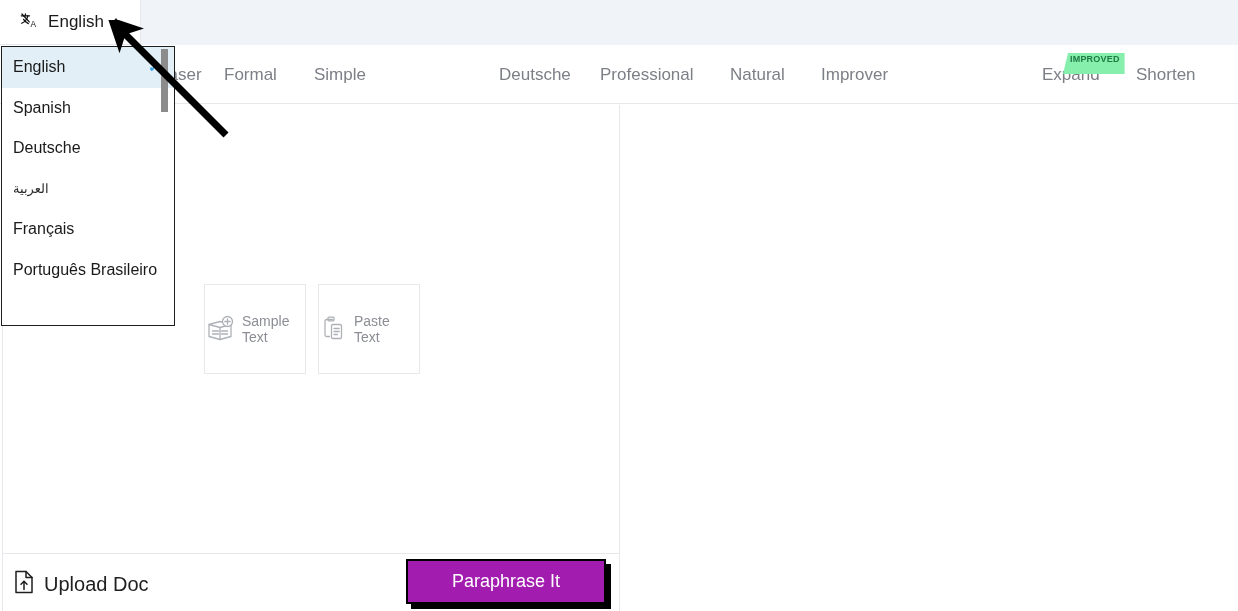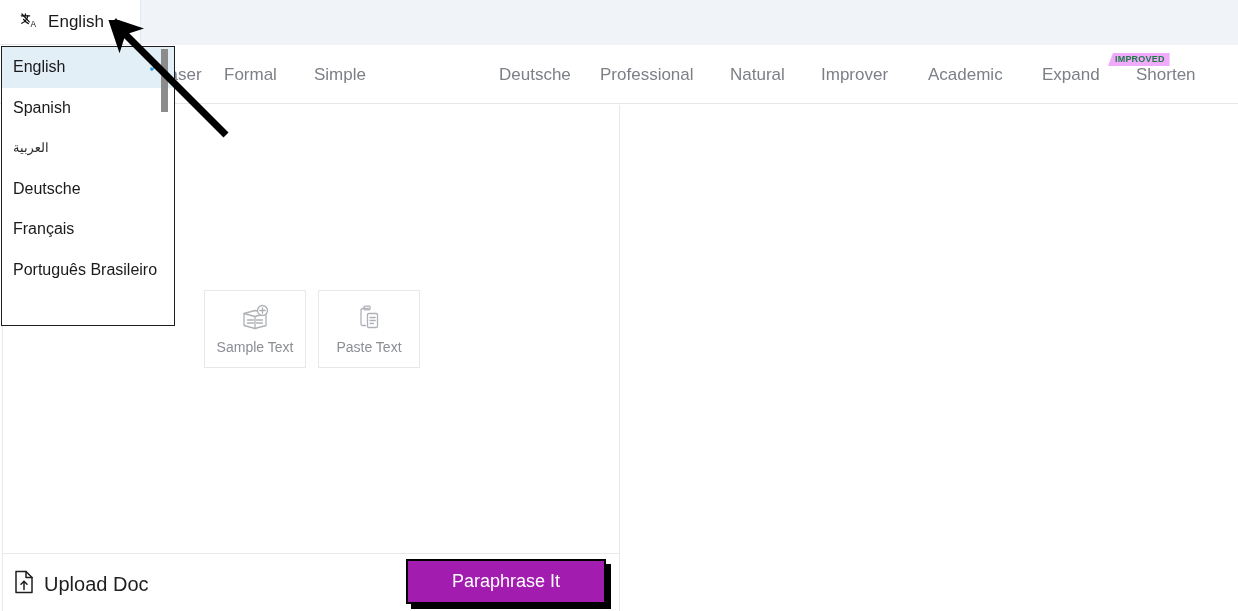--- a/index.html
+++ b/index.html
@@ -128,27 +128,26 @@
     color: #7c7f86;
     cursor: pointer;
     white-space: nowrap;
   }
   .tab.active { color: #7c7f86; }
   .badge {
     position: absolute;
     font-size: 9px;
     font-weight: bold;
     color: #1f7a44;
-    background: #f0abfc;
-    padding: 2px 5px 2px 7px;
+    background: #86efac;
+    padding: 2px 5px 10px 7px;
     line-height: 1;
     letter-spacing: 0.2px;
     top: 8px;
     clip-path: polygon(5px 0, 100% 0, 100% 100%, 0 100%);
-    margin-left: 45px;
   }
 
   
   #workspace {
     position: absolute;
     left: 2px; top: 105px;
     width: 1236px; height: 506px;
     background: #ffffff;
   }
   #left-pane {
@@ -170,25 +169,25 @@
     position: absolute;
     left: 0; top: 0;
     width: 618px; height: 448px;
     display: flex;
     align-items: center;
     justify-content: center;
     gap: 12px;
   }
   .action-card {
     width: 102px;
-    height: 78px;
+    height: 90px;
     border: 1px solid #e6e8eb;
     box-sizing: border-box;
     display: flex;
-    flex-direction: column;
+    flex-direction: row;
     align-items: center;
     justify-content: center;
     gap: 7px;
     cursor: pointer;
     background: #ffffff;
   }
   .action-card .card-label {
     font-size: 14px;
     color: #8b8e94;
   }
@@ -262,43 +261,42 @@
 <div id="lang-dropdown">
   <div id="dropdown-scrollbar"></div>
 
   <div class="lang-option selected">
     <span>English</span>
     <span class="check">✓</span>
   </div>
   <div class="lang-option">
     <span>Spanish</span>
   </div>
+  <div class="lang-option">
+    <span>Deutsche</span>
+  </div>
   <div class="lang-option rtl">
     <span>العربية</span>
-  </div>
-  <div class="lang-option">
-    <span>Deutsche</span>
   </div>
   <div class="lang-option">
     <span>Français</span>
   </div>
   <div class="lang-option">
     <span>Português Brasileiro</span>
   </div>
 </div>
 
 <div id="tab-bar">
   <div class="tab active" style="left:108px">Paraphraser</div>
   <div class="tab" style="left:224px">Formal</div>
   <div class="tab" style="left:314px">Simple</div>
   <div class="tab" style="left:499px">Deutsche</div>
   <div class="tab" style="left:600px">Professional</div>
   <div class="tab" style="left:730px">Natural</div>
   <div class="tab" style="left:821px">Improver</div>
-  <div class="tab" style="left:928px">Academic</div>
   <div class="tab" style="left:1042px">Expand</div>
   <div class="badge" style="left:1063px">IMPROVED</div>
   <div class="tab" style="left:1136px">Shorten</div>
 </div>
 
 <div id="workspace">
 
   <div id="left-pane">
 
     <div id="center-actions">

